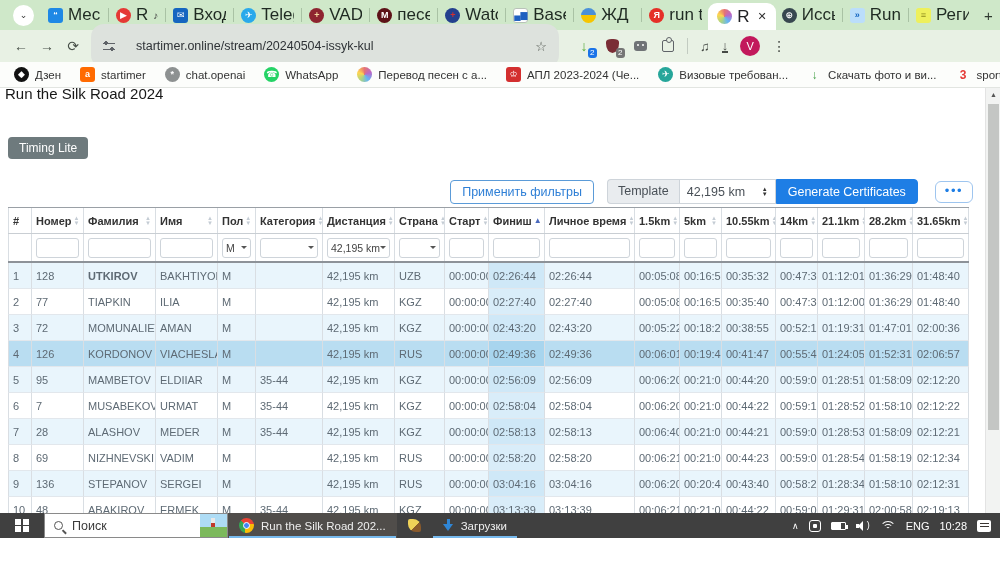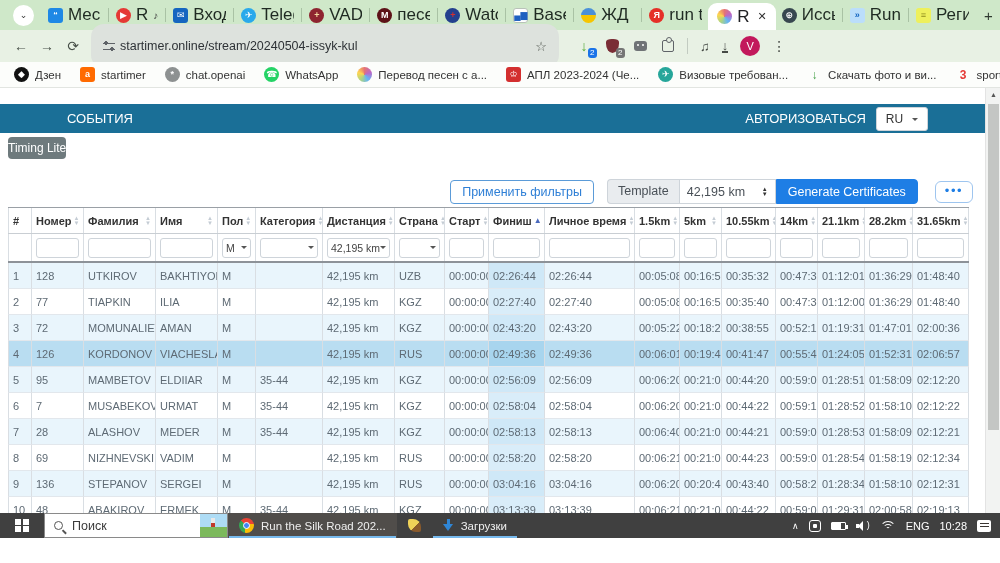--- a/index.html
+++ b/index.html
@@ -24,21 +24,21 @@
   .tab-divider { width:1px; height:14px; background:#a9c2a4; margin:0 1px; }
   .newtab-btn { font-size:15px; color:#2f3a31; margin-left:9px; }
   .win-controls { margin-left:auto; display:flex; height:30px; margin-right:36px; }
   .win-btn { width:34px; text-align:center; line-height:30px; font-size:12px; color:#1f1f1f; }
 
   
   .navbar { position:absolute; top:30px; left:0; width:1000px; height:32px;
     background:#e8f1e4; display:flex; align-items:center; padding:0 8px; }
   .nav-ico { width:26px; text-align:center; font-size:14px; color:#474f48; flex:none; }
   .omnibox { width:468px; height:44px; background:#dde2dd; border-radius:13px;
-    display:flex; align-items:center; padding:0 12px; gap:5px; margin-left:5px; flex:none;justify-content:center; }
+    display:flex; align-items:center; padding:0 12px; gap:21px; margin-left:5px; flex:none;justify-content:center; }
   .tune { width:12px; height:11px; flex:none;
     background:
       radial-gradient(circle 2px, #5f6368 90%, transparent 100%) 1px 0px/4px 4px no-repeat,
       radial-gradient(circle 2px, #5f6368 90%, transparent 100%) 7px 6px/4px 4px no-repeat,
       linear-gradient(#5f6368,#5f6368) 0 2px/12px 1.3px no-repeat,
       linear-gradient(#5f6368,#5f6368) 0 8px/12px 1.3px no-repeat; }
   .url { font-size:12.5px; color:#2f3337; white-space:nowrap; overflow:hidden; }
   .star { margin-left:auto; font-size:13px; color:#50564f; }
   .exts { display:flex; align-items:center; gap:6px; margin-left:14px; }
   .ext { position:relative; width:22px; height:22px; display:flex; align-items:center; justify-content:center; }
@@ -74,21 +74,21 @@
   .site-title { position:absolute; top:-3px; left:5px; font-size:15px; color:#181818; }
   .bluebar { position:absolute; top:16px; left:0; width:985px; height:29px; background:#1a6f97;
     display:flex; align-items:center; color:#fff; }
   .bluebar .events { margin-left:67px; font-size:13px; }
   .bluebar .auth { margin-left:auto; font-size:13px; }
   .lang-select { width:52px; height:24px; background:#fff; border:1px solid #cfd4d9; border-radius:3px;
     margin:0 57px 0 10px; display:flex; align-items:center; justify-content:center; gap:9px;
     color:#333; font-size:12px; }
   .sel-arrow { width:0; height:0; border:3.5px solid transparent; border-top-color:#555; margin-top:4px; }
   .timing-lite { position:absolute; top:49px; left:8px; background:#6e7a7d; color:#fff;
-    font-size:12px; padding:4px 0; border-radius:4px; }
+    font-size:12px; padding:4px 11px; border-radius:4px; }
   .ctrl-row { position:absolute; top:91px; right:27px; display:flex; align-items:center; }
   .btn-outline { border:1px solid #5b9bd8; color:#2e7fd6; background:#fff; border-radius:4px;
     font-size:12.5px; padding:4px 11px; }
   .tpl-group { display:flex; margin-left:13px; height:25px; }
   .tpl-label { background:#e9ecef; border:1px solid #ced4da; border-right:none;
     border-radius:4px 0 0 4px; font-size:12.5px; color:#495057; padding:4px 10px; }
   .tpl-select { width:97px; border:1px solid #ced4da; background:#fff; display:flex;
     align-items:center; font-size:12.5px; color:#495057; padding:0 7px; }
   .stepper { margin-left:auto; display:flex; flex-direction:column; font-size:6px; color:#333; line-height:5px; }
   .btn-primary { background:#1e7ee5; border:1px solid #1e7ee5; color:#fff;
@@ -335,29 +335,22 @@
       <span class="bm-ico" style="color: rgb(67, 160, 71); font-size: 12px;">↓</span>
       <span class="bm-label">Скачать фото и ви...</span>
     </div>
     <div class="bm">
       <span class="bm-ico" style="color: rgb(229, 57, 53); font-size: 12px;">3</span>
       <span class="bm-label">sport3.tv - спортив...</span>
     </div>
 </div>
 
 <div class="page">
-
-  <div class="bluebar">
-    <span class="events">СОБЫТИЯ</span>
-    <span class="auth">АВТОРИЗОВАТЬСЯ</span>
-    <span class="lang-select">
-      <span>RU</span>
-      <span class="sel-arrow"></span>
-    </span>
-  </div>
+  <div class="site-title">Run the Silk Road 2024</div>
+
 
   <span class="timing-lite">Timing Lite</span>
 
   <div class="ctrl-row">
     <button class="btn-outline">Применить фильтры</button>
     <div class="tpl-group">
       <span class="tpl-label">Template</span>
       <span class="tpl-select">
         <span>42,195 km</span>
         <span class="stepper">
@@ -554,21 +547,21 @@
         <div class="cell tf" style="width: 48px;">
           <span class="f-input"></span>
         </div>
         <div class="cell tf" style="width: 56px;">
           <span class="f-input"></span>
         </div>
       </div>
       <div class="trow row-odd">
         <div class="cell td" style="width: 24px;">1</div>
         <div class="cell td" style="width: 52px;">128</div>
-        <div class="cell td" style="width: 72px;">UTKIROV</div>
+        <div class="cell td" style="width: 72px; font-weight: bold;">UTKIROV</div>
         <div class="cell td" style="width: 62px;">BAKHTIYOR</div>
         <div class="cell td" style="width: 38px;">M</div>
         <div class="cell td" style="width: 67px;"></div>
         <div class="cell td" style="width: 72px;">42,195 km</div>
         <div class="cell td" style="width: 50px;">UZB</div>
         <div class="cell td" style="width: 44px;">00:00:00</div>
         <div class="cell td sorted" style="width: 56px;">02:26:44</div>
         <div class="cell td" style="width: 90px;">02:26:44</div>
         <div class="cell td" style="width: 45px;">00:05:08</div>
         <div class="cell td" style="width: 42px;">00:16:53</div>

